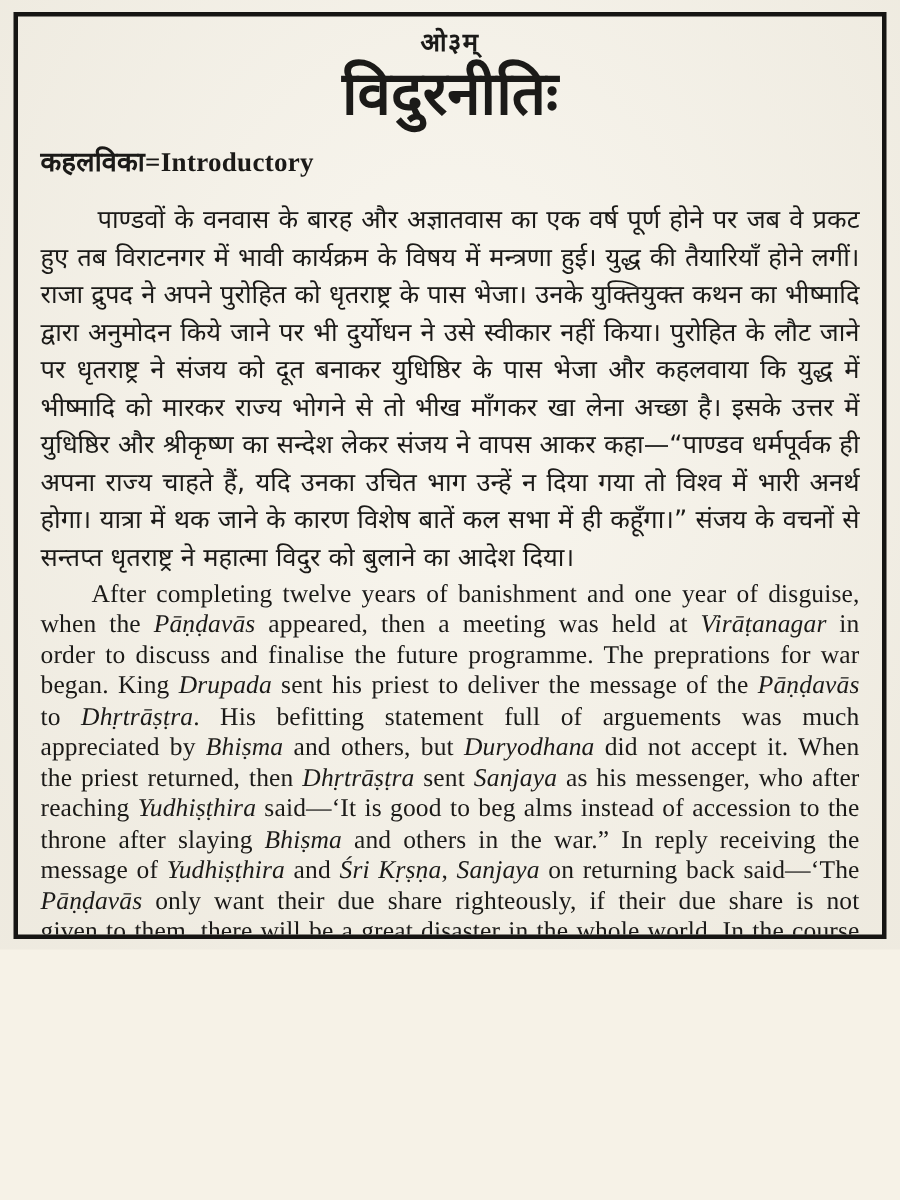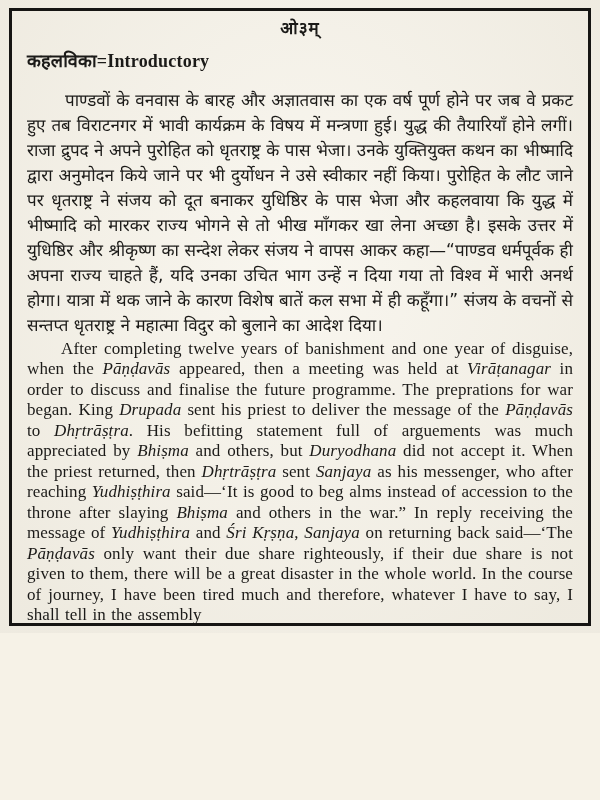--- a/index.html
+++ b/index.html
@@ -74,20 +74,21 @@
   .english-para i { font-style: italic; }
 </style>
 </head>
 <body>
 
 <div class="page">
   <div class="frame">
 
     <div class="om">ओ३म्</div>
 
+    <h1 class="title">विदुरनीतिः</h1>
 
 
     <div class="section-heading">कहलविका=Introductory</div>
 
     <p class="hindi-para">पाण्डवों के वनवास के बारह और अज्ञातवास का एक वर्ष पूर्ण होने पर जब वे प्रकट हुए तब विराटनगर में भावी कार्यक्रम के विषय में मन्त्रणा हुई। युद्ध की तैयारियाँ होने लगीं। राजा द्रुपद ने अपने पुरोहित को धृतराष्ट्र के पास भेजा। उनके युक्तियुक्त कथन का भीष्मादि द्वारा अनुमोदन किये जाने पर भी दुर्योधन ने उसे स्वीकार नहीं किया। पुरोहित के लौट जाने पर धृतराष्ट्र ने संजय को दूत बनाकर युधिष्ठिर के पास भेजा और कहलवाया कि युद्ध में भीष्मादि को मारकर राज्य भोगने से तो भीख माँगकर खा लेना अच्छा है। इसके उत्तर में युधिष्ठिर और श्रीकृष्ण का सन्देश लेकर संजय ने वापस आकर कहा—“पाण्डव धर्मपूर्वक ही अपना राज्य चाहते हैं, यदि उनका उचित भाग उन्हें न दिया गया तो विश्व में भारी अनर्थ होगा। यात्रा में थक जाने के कारण विशेष बातें कल सभा में ही कहूँगा।” संजय के वचनों से सन्तप्त धृतराष्ट्र ने महात्मा विदुर को बुलाने का आदेश दिया।</p>
 
     <p class="english-para"><span>After completing twelve years of banishment and one year of disguise, when the </span><i>Pāṇḍavās</i><span> appeared, then a meeting was held at </span><i>Virāṭanagar</i><span> in order to discuss and finalise the future programme. The preprations for war began. King </span><i>Drupada</i><span> sent his priest to deliver the message of the </span><i>Pāṇḍavās</i><span> to </span><i>Dhṛtrāṣṭra</i><span>. His befitting statement full of arguements was much appreciated by </span><i>Bhiṣma</i><span> and others, but </span><i>Duryodhana</i><span> did not accept it. When the priest returned, then </span><i>Dhṛtrāṣṭra</i><span> sent </span><i>Sanjaya</i><span> as his messenger, who after reaching </span><i>Yudhiṣṭhira</i><span> said—‘It is good to beg alms instead of accession to the throne after slaying </span><i>Bhiṣma</i><span> and others in the war.” In reply receiving the message of </span><i>Yudhiṣṭhira</i><span> and </span><i>Śri Kṛṣṇa</i><span>, </span><i>Sanjaya</i><span> on returning back said—‘The </span><i>Pāṇḍavās</i><span> only want their due share righteously, if their due share is not given to them, there will be a great disaster in the whole world. In the course of journey, I have been tired much and therefore, whatever I have to say, I shall tell in the assembly</span></p>
 
   </div>
 </div>

